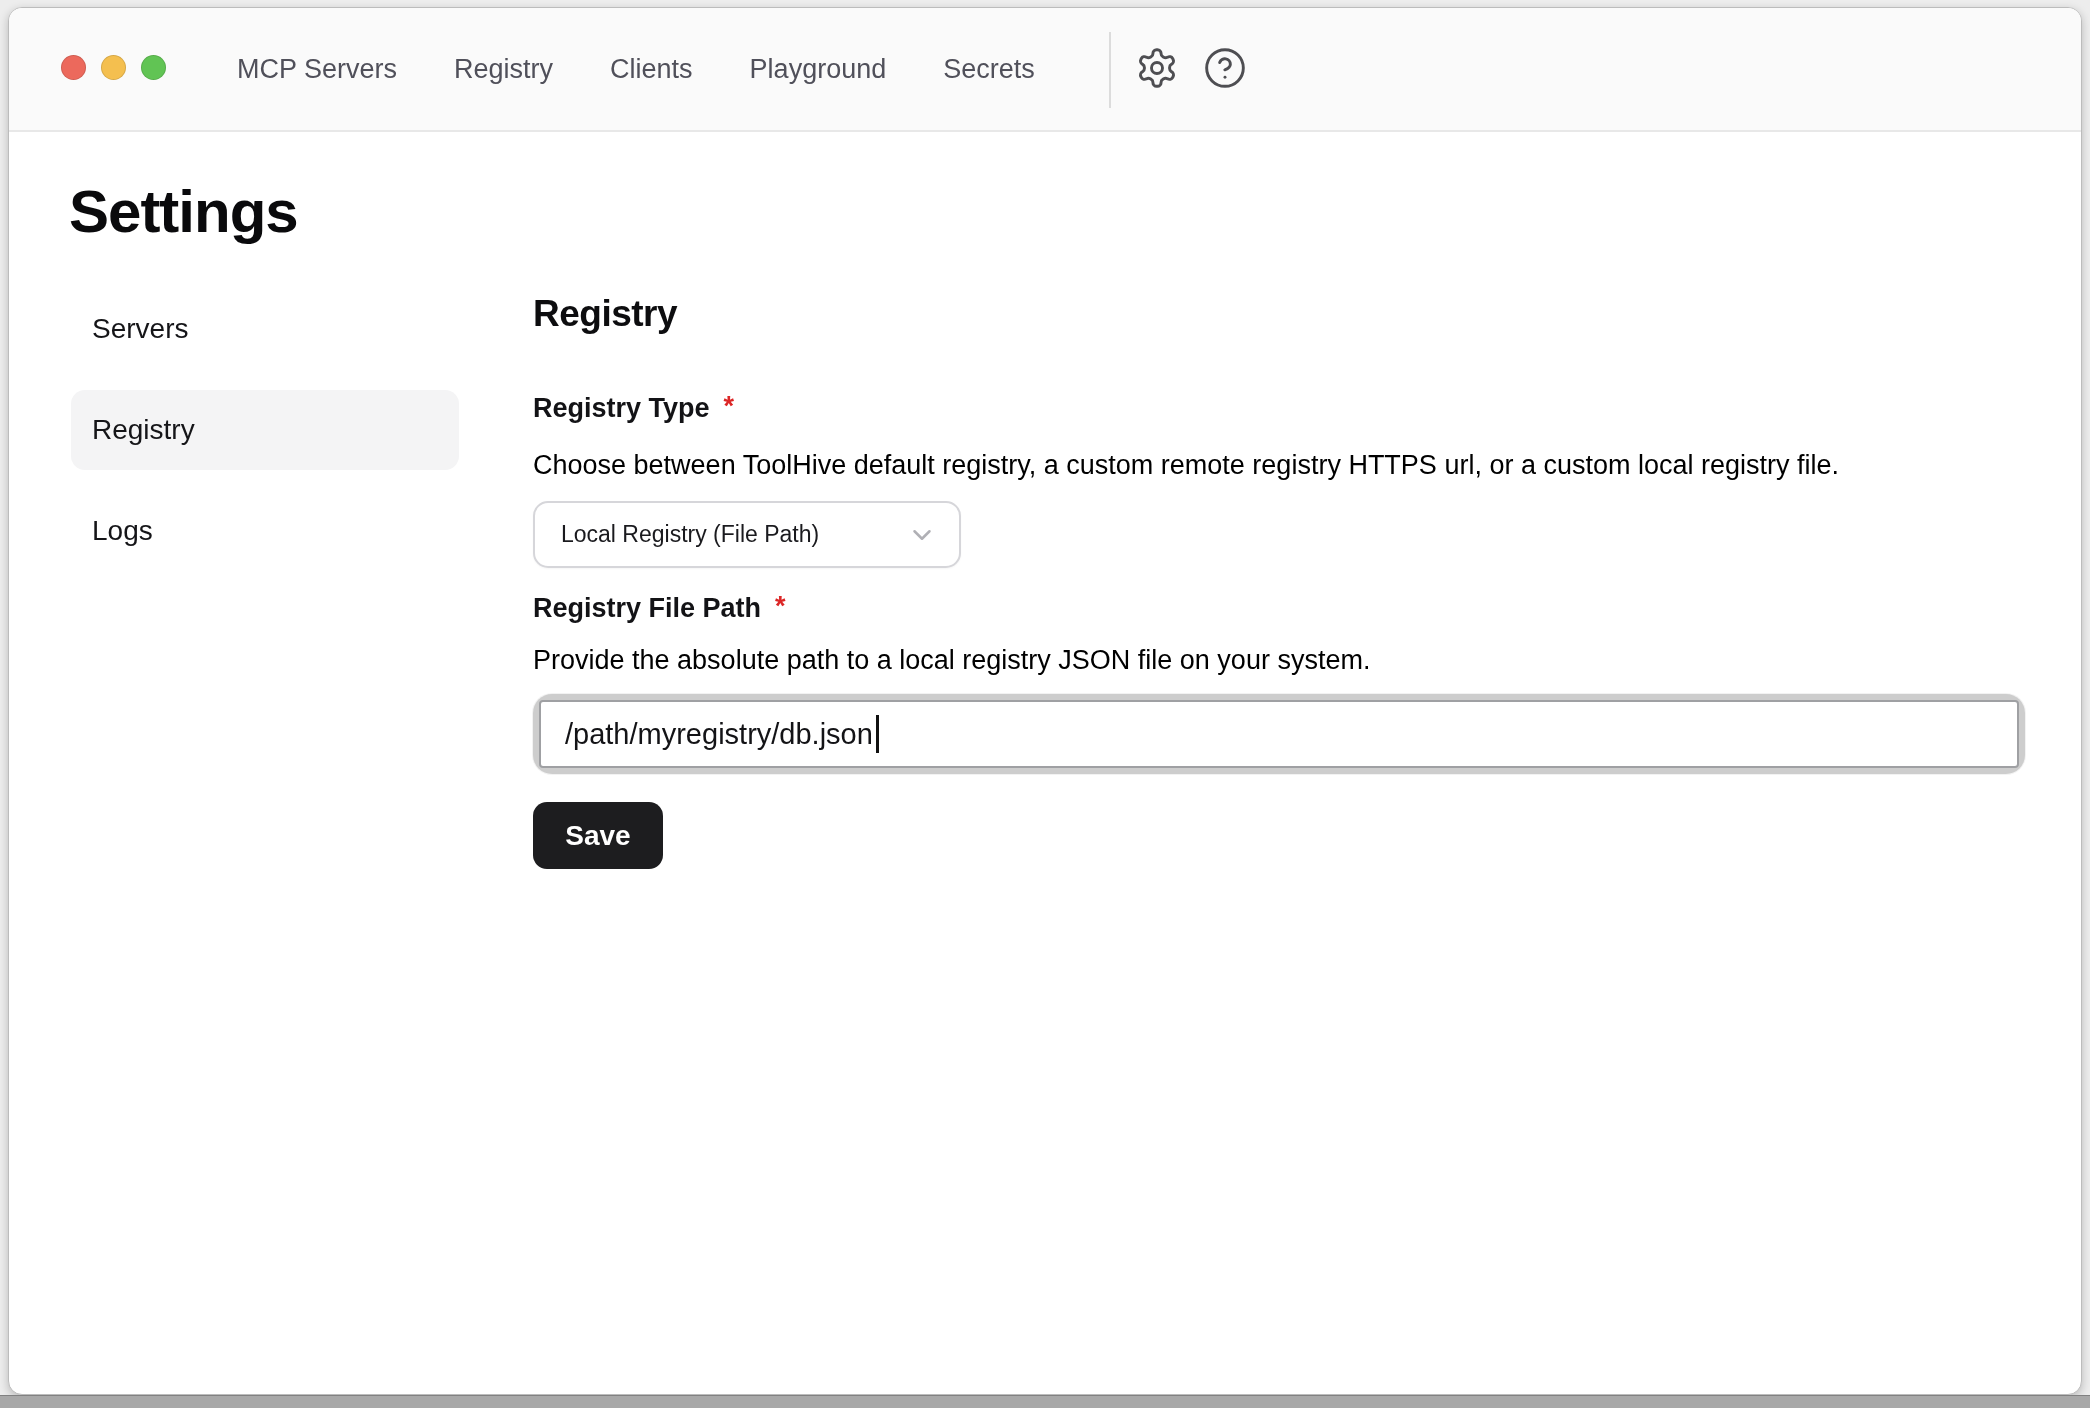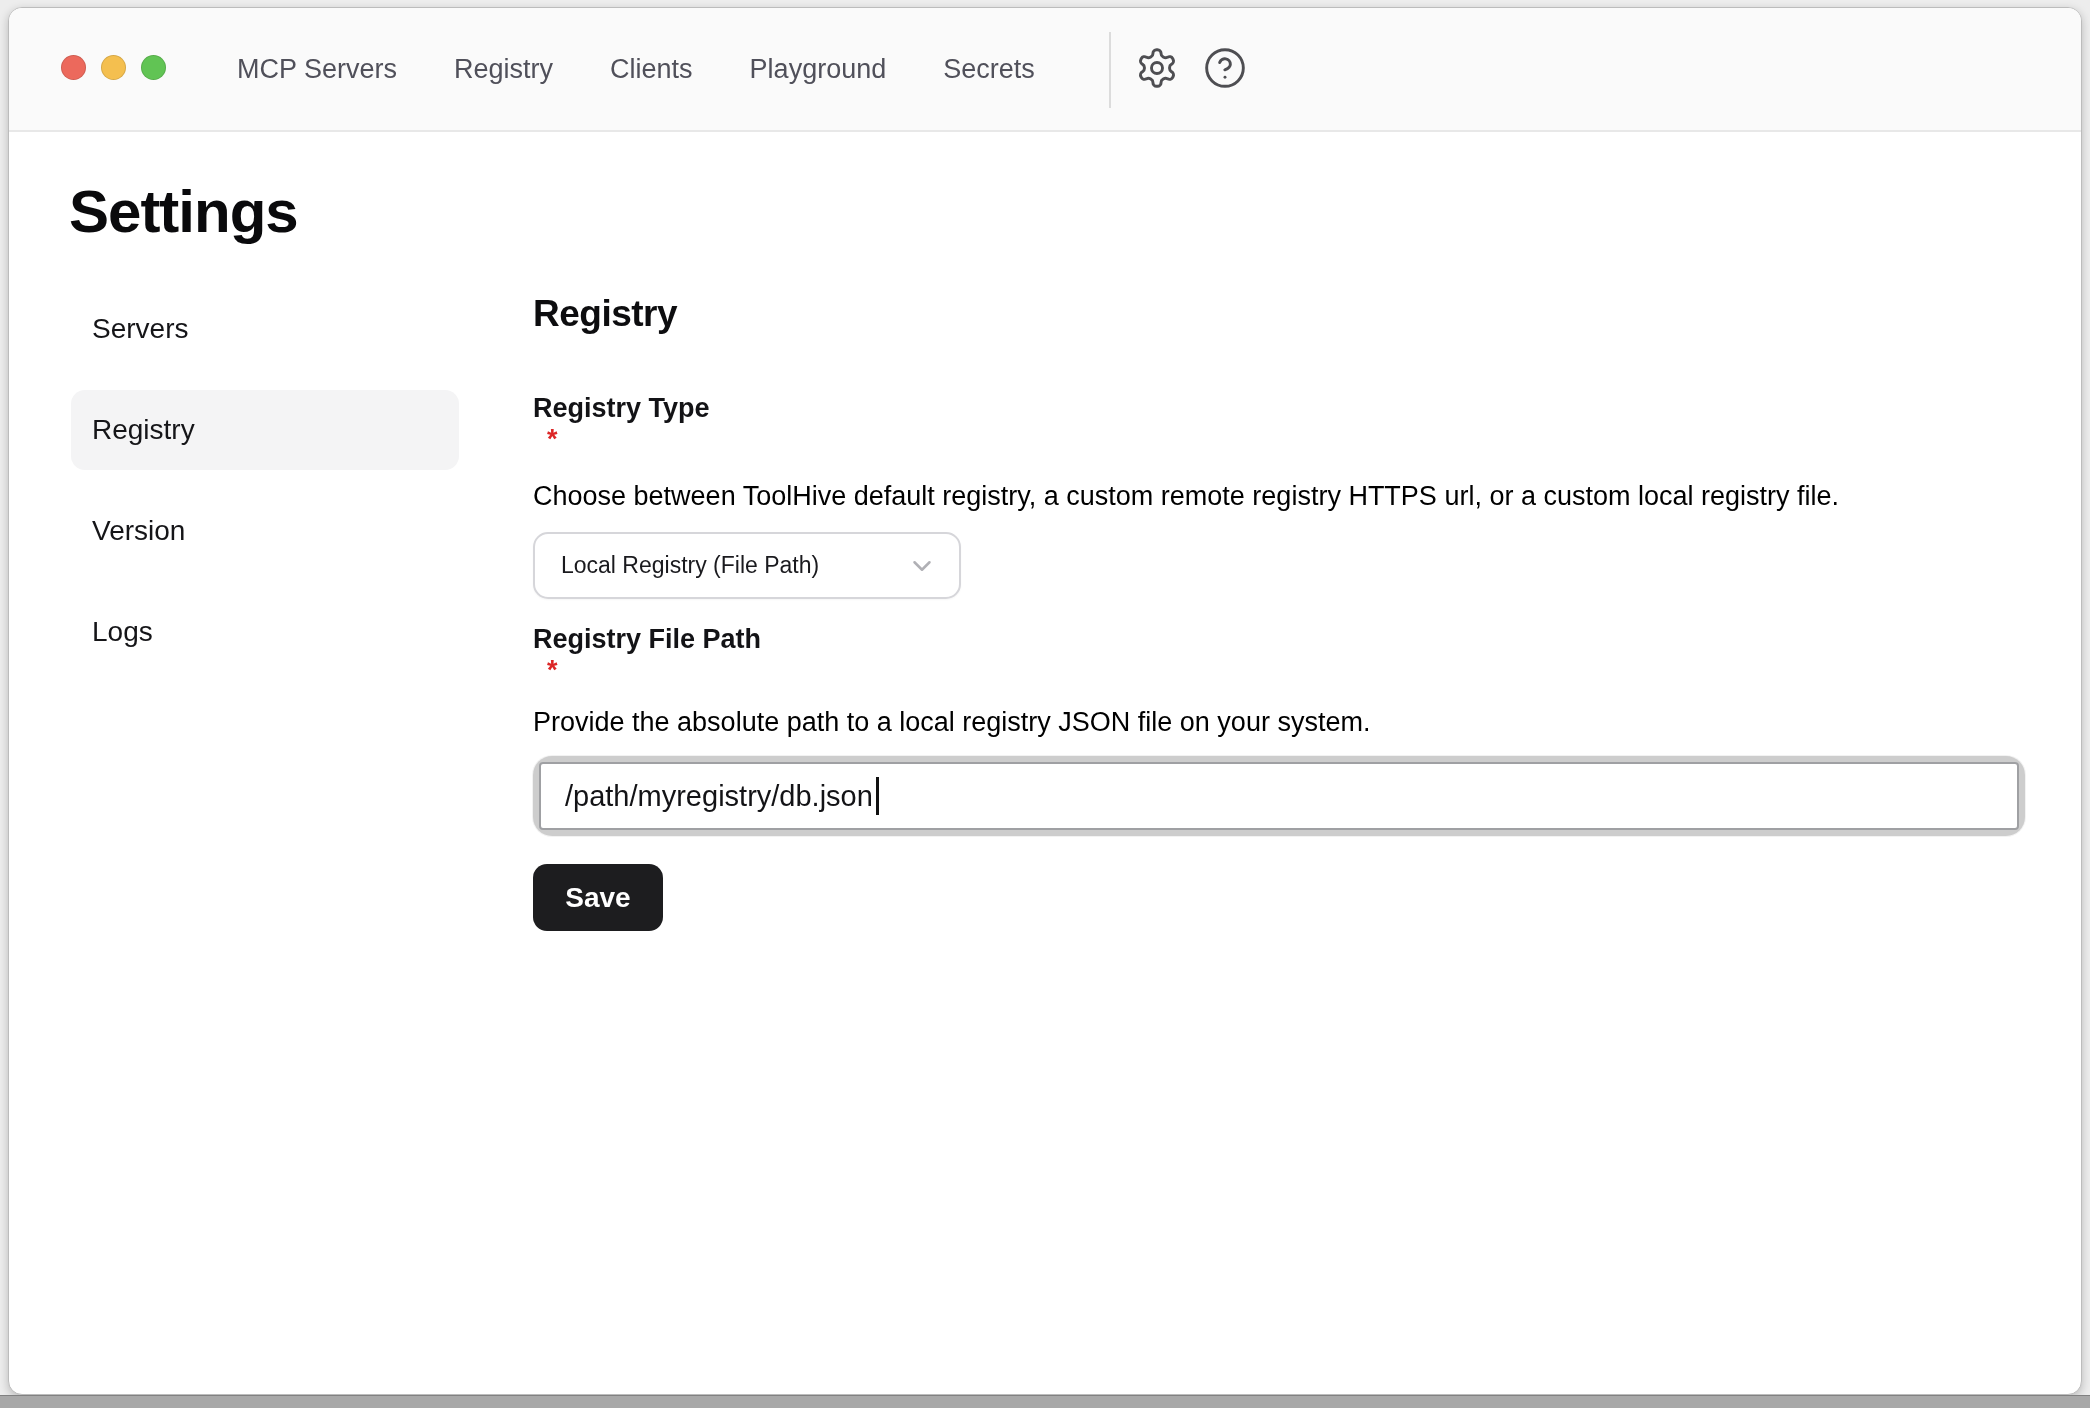--- a/index.html
+++ b/index.html
@@ -65,21 +65,21 @@
   .sidebar-item {
     height:80px; border-radius:14px; margin-bottom:21px;
     display:flex; align-items:center; padding-left:21px;
     font-size:28px; color:#151518;
   }
   .sidebar-item.selected { background:#f4f4f5; }
 
   .panel { position:absolute; left:524px; top:285px; width:1492px; }
   .panel-heading { font-size:37px; line-height:42px; font-weight:700; color:#0d0d0f; letter-spacing:-0.5px; }
 
-  .field-label-row { display:flex; align-items:flex-start; margin-top:57px;flex-direction:column; }
+  .field-label-row { display:flex; align-items:flex-start; margin-top:57px; }
   .field-label-row.second { margin-top:24px; }
   .field-label { font-size:27px; line-height:33px; font-weight:700; color:#131316; }
   .req-marker { font-size:27px; font-weight:700; color:#dc2626; margin-left:14px; position:relative; top:-1px; }
 
   .field-desc { margin-top:24px; font-size:27px; line-height:33px; color:#000000; }
   .field-desc.second { margin-top:19px; }
 
   .select-control {
     margin-top:19px; width:428px; height:67px;
     background:#fff; border:2px solid #d6d6da; border-radius:15px;
@@ -152,23 +152,20 @@
   <h1 class="page-title">Settings</h1>
 
   <div class="sidebar">
     <div class="sidebar-item">
       <span>Servers</span>
     </div>
     <div class="sidebar-item selected">
       <span>Registry</span>
     </div>
     <div class="sidebar-item">
-      <span>Version</span>
-    </div>
-    <div class="sidebar-item">
       <span>Logs</span>
     </div>
   </div>
 
   <div class="panel">
     <h3 class="panel-heading">Registry</h3>
 
     <div class="field-label-row">
       <span class="field-label">Registry Type</span>
       <span class="req-marker">*</span>

